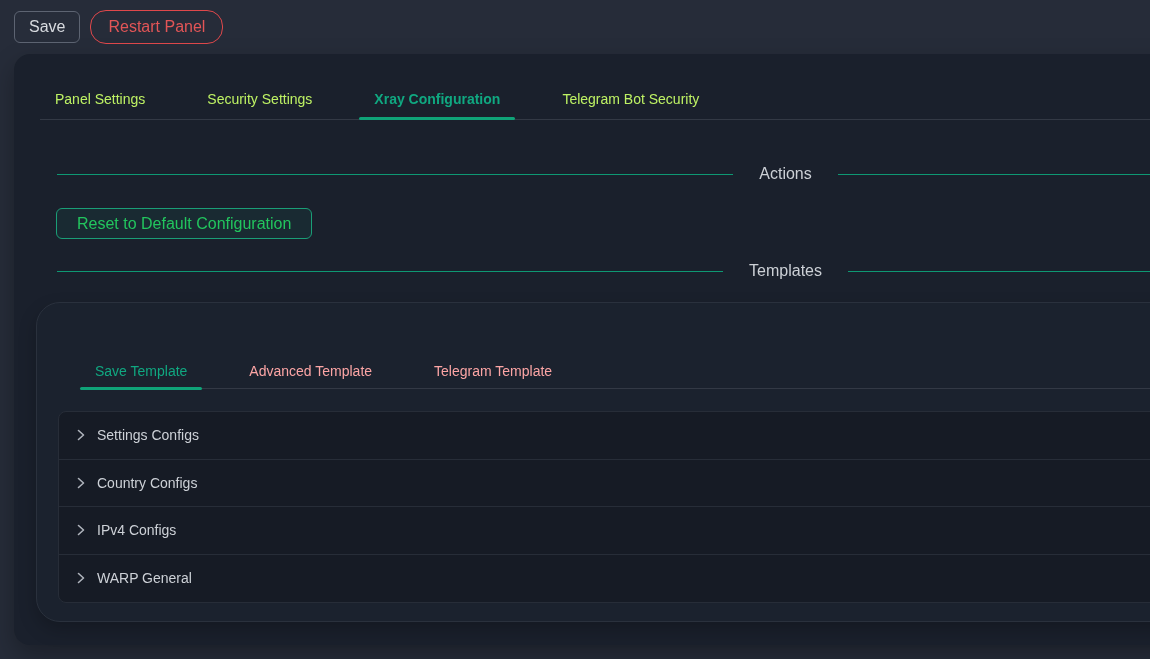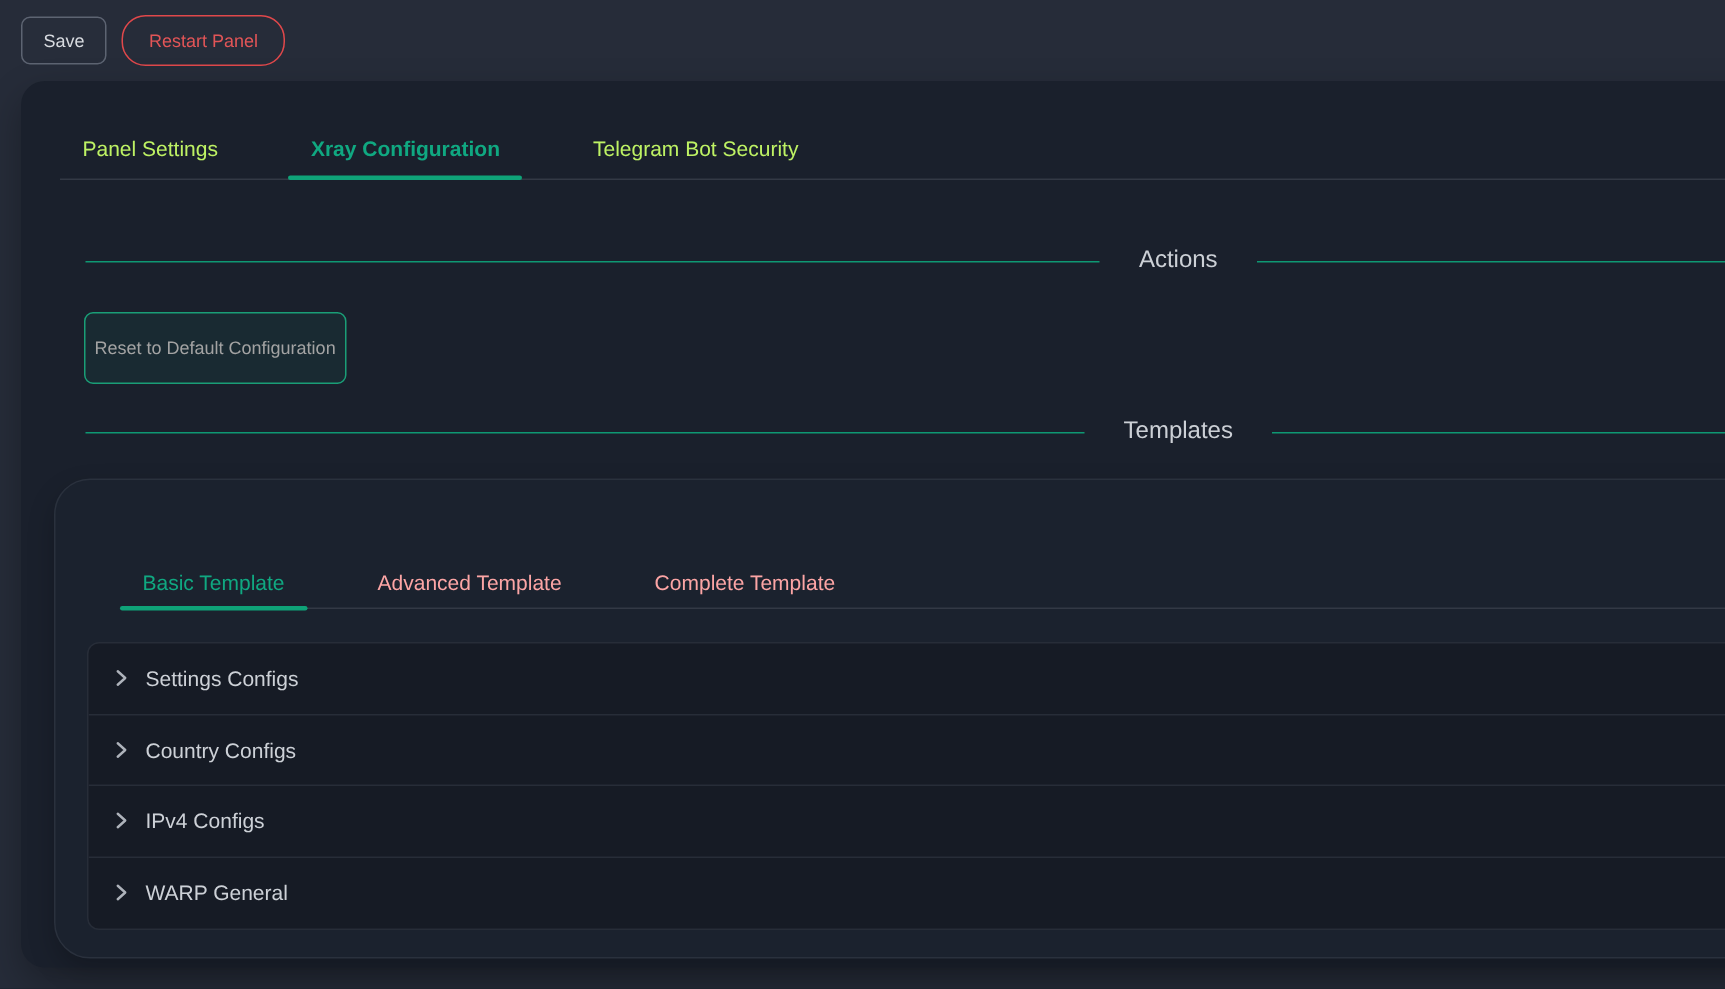--- a/index.html
+++ b/index.html
@@ -23,21 +23,21 @@
     padding-left: 14px;
     gap: 10px;
   }
   .btn {
     display: inline-flex;
     align-items: center;
     justify-content: center;
     background: transparent;
     cursor: pointer;
     font-family: inherit;
-    font-size: 12px;
+    font-size: 16px;
   }
   .btn-save {
     height: 32px;
     padding: 0 14px;
     border: 1px solid #5d6472;
     border-radius: 6px;
     color: #d8dbe0;
     background: #272d3a;
   }
   .btn-restart {
@@ -97,25 +97,25 @@
     height: 1px;
     background: #0e9873;
     flex: 1;
   }
   .divider span { padding: 0 26px; }
   .divider-actions { margin: 42px 0 0 43px; }
   .divider-templates { margin: 20px 0 0 43px; }
 
   .btn-reset {
     margin: 22px 0 0 42px;
-    height: 48px;
-    padding: 0 6px;
+    height: 31px;
+    padding: 0 20px;
     border: 1px solid #1a9e77;
     border-radius: 6px;
-    color: #a3a3a3;
+    color: #22c55e;
     background: rgba(22, 163, 122, 0.08);
   }
 
   
   .inner-card {
     margin: 19px 0 0 22px;
     width: 1456px;
     height: 320px;
     background: #1b222e;
     border: 1px solid #2a313d;
@@ -177,40 +177,41 @@
 
 <div class="topbar">
   <button class="btn btn-save">Save</button>
   <button class="btn btn-restart">Restart Panel</button>
 </div>
 
 <div class="main-card">
 
   <div class="tabbar">
     <div class="tab">Panel Settings</div>
+    <div class="tab">Security Settings</div>
     <div class="tab active">Xray Configuration</div>
     <div class="tab">Telegram Bot Security</div>
   </div>
 
   <div class="divider divider-actions">
     <span>Actions</span>
   </div>
 
   <button class="btn btn-reset">Reset to Default Configuration</button>
 
   <div class="divider divider-templates">
     <span>Templates</span>
   </div>
 
   <div class="inner-card">
 
     <div class="inner-tabs">
-      <div class="inner-tab active">Basic Template</div>
+      <div class="inner-tab active">Save Template</div>
       <div class="inner-tab">Advanced Template</div>
-      <div class="inner-tab">Complete Template</div>
+      <div class="inner-tab">Telegram Template</div>
     </div>
 
     <div class="collapse">
 
       <div class="collapse-header">
         <span class="chevron">
           <svg viewBox="0 0 12 12" fill="none" stroke-width="1.6" stroke-linecap="round" stroke-linejoin="round">
             <polyline points="3.5,1.5 8.5,6 3.5,10.5"></polyline>
           </svg>
         </span>

